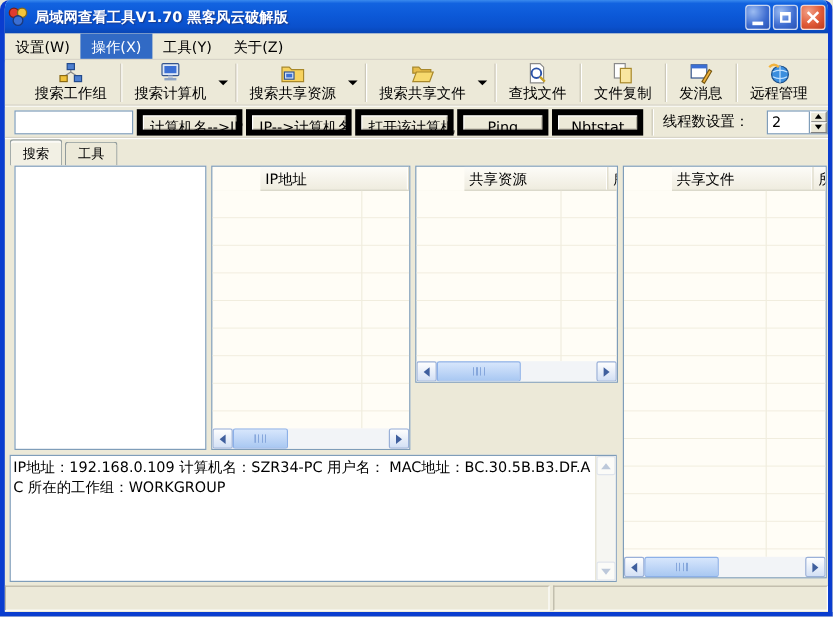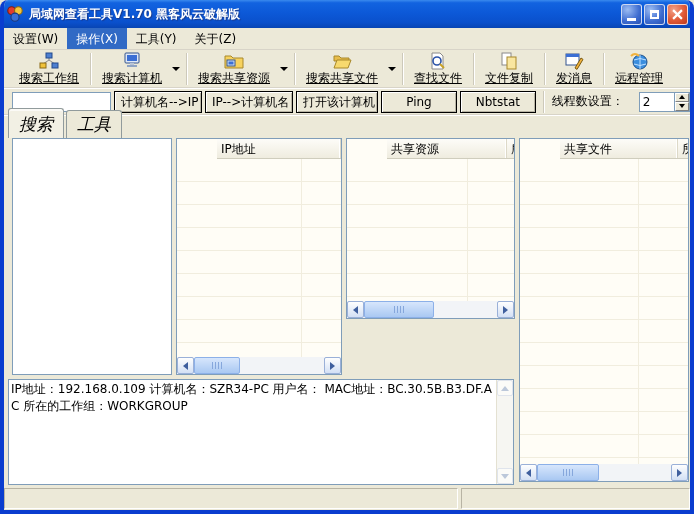--- a/index.html
+++ b/index.html
@@ -25,52 +25,52 @@
   .glyph-max { width:9px; height:9px; border:2px solid #fff; border-top-width:3px; }
 
   
   .menubar { position:absolute; left:0; top:28px; width:686px; height:22px; background:#ece9d8;
              display:flex; align-items:stretch; border-bottom:1px solid #d8d4c8;text-align:right; }
   .menu-item { padding:3px 9px 0 9px; color:#000; }
   .menu-item.active { background:#316ac5; color:#fff; }
 
   
   .toolbar { position:absolute; left:0; top:51px; width:686px; height:37px; background:#ece9d8;
-             display:flex; align-items:stretch; padding-left:6px; border-bottom:1px solid #d8d4c8; box-shadow:0 1px 0 #fff;text-decoration:underline; }
+             display:flex; align-items:stretch; padding-left:16px; border-bottom:1px solid #d8d4c8; box-shadow:0 1px 0 #fff; }
   .tbtn { display:flex; flex-direction:column; align-items:center; justify-content:flex-start; padding:1px 9px 0 9px; }
   .tbtn svg { width:20px; height:18px; }
   .tbtn .tlabel { font-size:12px; line-height:16px; white-space:nowrap; color:#000; }
   .ddseg { display:flex; align-items:center; padding:0 4px 0 1px; }
   .tb-sep { width:1px; background:#cdc9ba; box-shadow:1px 0 0 #fff; margin:2px 2px; }
 
   .tri { width:0; height:0; display:inline-block; }
   .tri-down-sm { border-left:4px solid transparent; border-right:4px solid transparent; border-top:4px solid #000; }
 
   
   .actionbar { position:absolute; left:0; top:89px; width:686px; height:26px; background:#ece9d8;
                display:flex; align-items:center; padding-left:8px; gap:3px;
                border-bottom:1px solid #d8d4c8; box-shadow:0 1px 0 #fff; }
   .txt-input { width:99px; height:20px; border:1px solid #7f9db9; background:#fff; font:12px "DejaVu Sans",sans-serif; padding:0 3px; }
-  .abtn { height:22px; background:#ece9d8; border:1px solid #000000; box-shadow:inset 1px 1px 0 #fff, inset -1px -1px 0 #b8b4a4;
+  .abtn { height:22px; background:#ece9d8; border:5px solid #000000; box-shadow:inset 1px 1px 0 #fff, inset -1px -1px 0 #b8b4a4;
           font-size:12px; text-align:center; line-height:20px; padding:0 6px; white-space:nowrap; }
   .w86{width:88px}.w88{width:88px}.w81{width:82px}.wping{width:82px}.wnbt{width:82px}
   .ab-sep { width:2px; height:22px; border-left:1px solid #cdc9ba; border-right:1px solid #fff; margin:0 4px; }
   .thread-label { white-space:nowrap; margin-right:12px; }
   .spin { display:flex; width:56px; height:20px; border:1px solid #7f9db9; background:#fff; }
   .spin-value { flex:1; padding:2px 2px 0 3px; font-size:12px; }
   .spin-btns { width:15px; display:flex; flex-direction:column; border-left:1px solid #7f9db9; }
   .spin-up,.spin-down { flex:1; background:#ece9d8; border:1px solid #fff; border-right-color:#808080; border-bottom-color:#808080;
                         display:flex; align-items:center; justify-content:center; }
   .tri-up-xs { border-left:3px solid transparent; border-right:3px solid transparent; border-bottom:4px solid #000; }
   .tri-down-xs { border-left:3px solid transparent; border-right:3px solid transparent; border-top:4px solid #000; }
 
   
   .tabstrip { position:absolute; left:4px; top:118px; height:20px; display:flex; align-items:flex-end; }
   .tab { border:1px solid #919b9c; border-bottom:none; border-radius:3px 3px 0 0; background:#ece9d8;
-         padding:2px 10px 2px 10px; margin-right:2px; font-size:17px;font-style:italic; }
+         padding:2px 10px 2px 10px; margin-right:2px; font-size:11px; }
   .tab.active { background:#f2f0e4; padding-top:4px; box-shadow:inset 0 2px 0 #fbfaf6; }
 
   
   .panel { position:absolute; border:1px solid #7f9db9; background:#fffdf6; }
   .tree-panel { left:8px; top:138px; width:160px; height:237px; background:#fff; }
 
   .listview { overflow:hidden;padding-left:40px; }
   .lv-header { height:20px; display:flex; background:linear-gradient(180deg,#fdfcf8,#efecdf);
                border-bottom:1px solid #cfcdbd; }
   .lv-col { padding:2px 4px 0 4px; white-space:nowrap; overflow:hidden; border-right:1px solid #ddd9c8;

